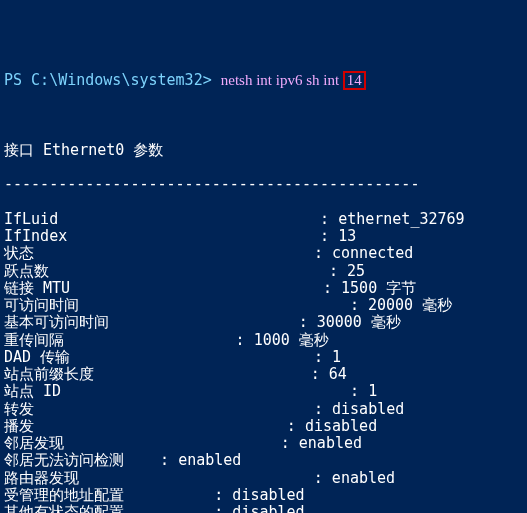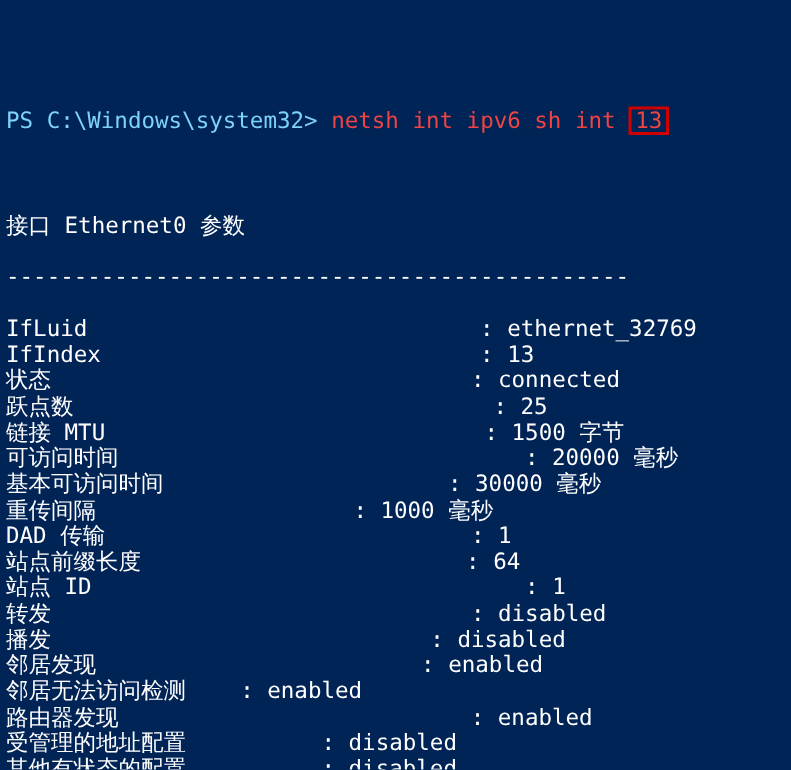--- a/index.html
+++ b/index.html
@@ -10,29 +10,29 @@
       font-size: 15px;
       line-height: 1.15;
       width: 527px;
       height: 513px;
       overflow: hidden;
       padding: 2px 4px;
       white-space: pre;
     }
     .line { min-height: 17px; }
     .prompt-text { color: #7dd3fc; }
-    .cmd-input { color: #ef4444; }
+    .cmd-input { color: #f0abfc; font-family: Liberation Serif, serif; }
     .hl-red { border: 2px solid #d00000; padding: 0 2px; display: inline-block; line-height: 1; }
   </style>
 </head>
 <body>
 
 
 
-<div class="line"><span class="prompt-text">PS C:\Windows\system32&gt; </span><span class="cmd-input">netsh int ipv6 sh int </span><span class="cmd-input hl-red">13</span></div>
+<div class="line"><span class="prompt-text">PS C:\Windows\system32&gt; </span><span class="cmd-input">netsh int ipv6 sh int </span><span class="cmd-input hl-red">14</span></div>
 <div class="line"> </div>
 <div class="line">接口 Ethernet0 参数</div>
 <div class="line">----------------------------------------------</div>
 <div id="rows"><div class="line">IfLuid                             : ethernet_32769</div><div class="line">IfIndex                            : 13</div><div class="line">状态                               : connected</div><div class="line">跃点数                               : 25</div><div class="line">链接 MTU                            : 1500 字节</div><div class="line">可访问时间                              : 20000 毫秒</div><div class="line">基本可访问时间                     : 30000 毫秒</div><div class="line">重传间隔                   : 1000 毫秒</div><div class="line">DAD 传输                           : 1</div><div class="line">站点前缀长度                        : 64</div><div class="line">站点 ID                                : 1</div><div class="line">转发                               : disabled</div><div class="line">播发                            : disabled</div><div class="line">邻居发现                        : enabled</div><div class="line">邻居无法访问检测    : enabled</div><div class="line">路由器发现                          : enabled</div><div class="line">受管理的地址配置          : disabled</div><div class="line">其他有状态的配置          : disabled</div></div>
 
 
 
 
 
 

